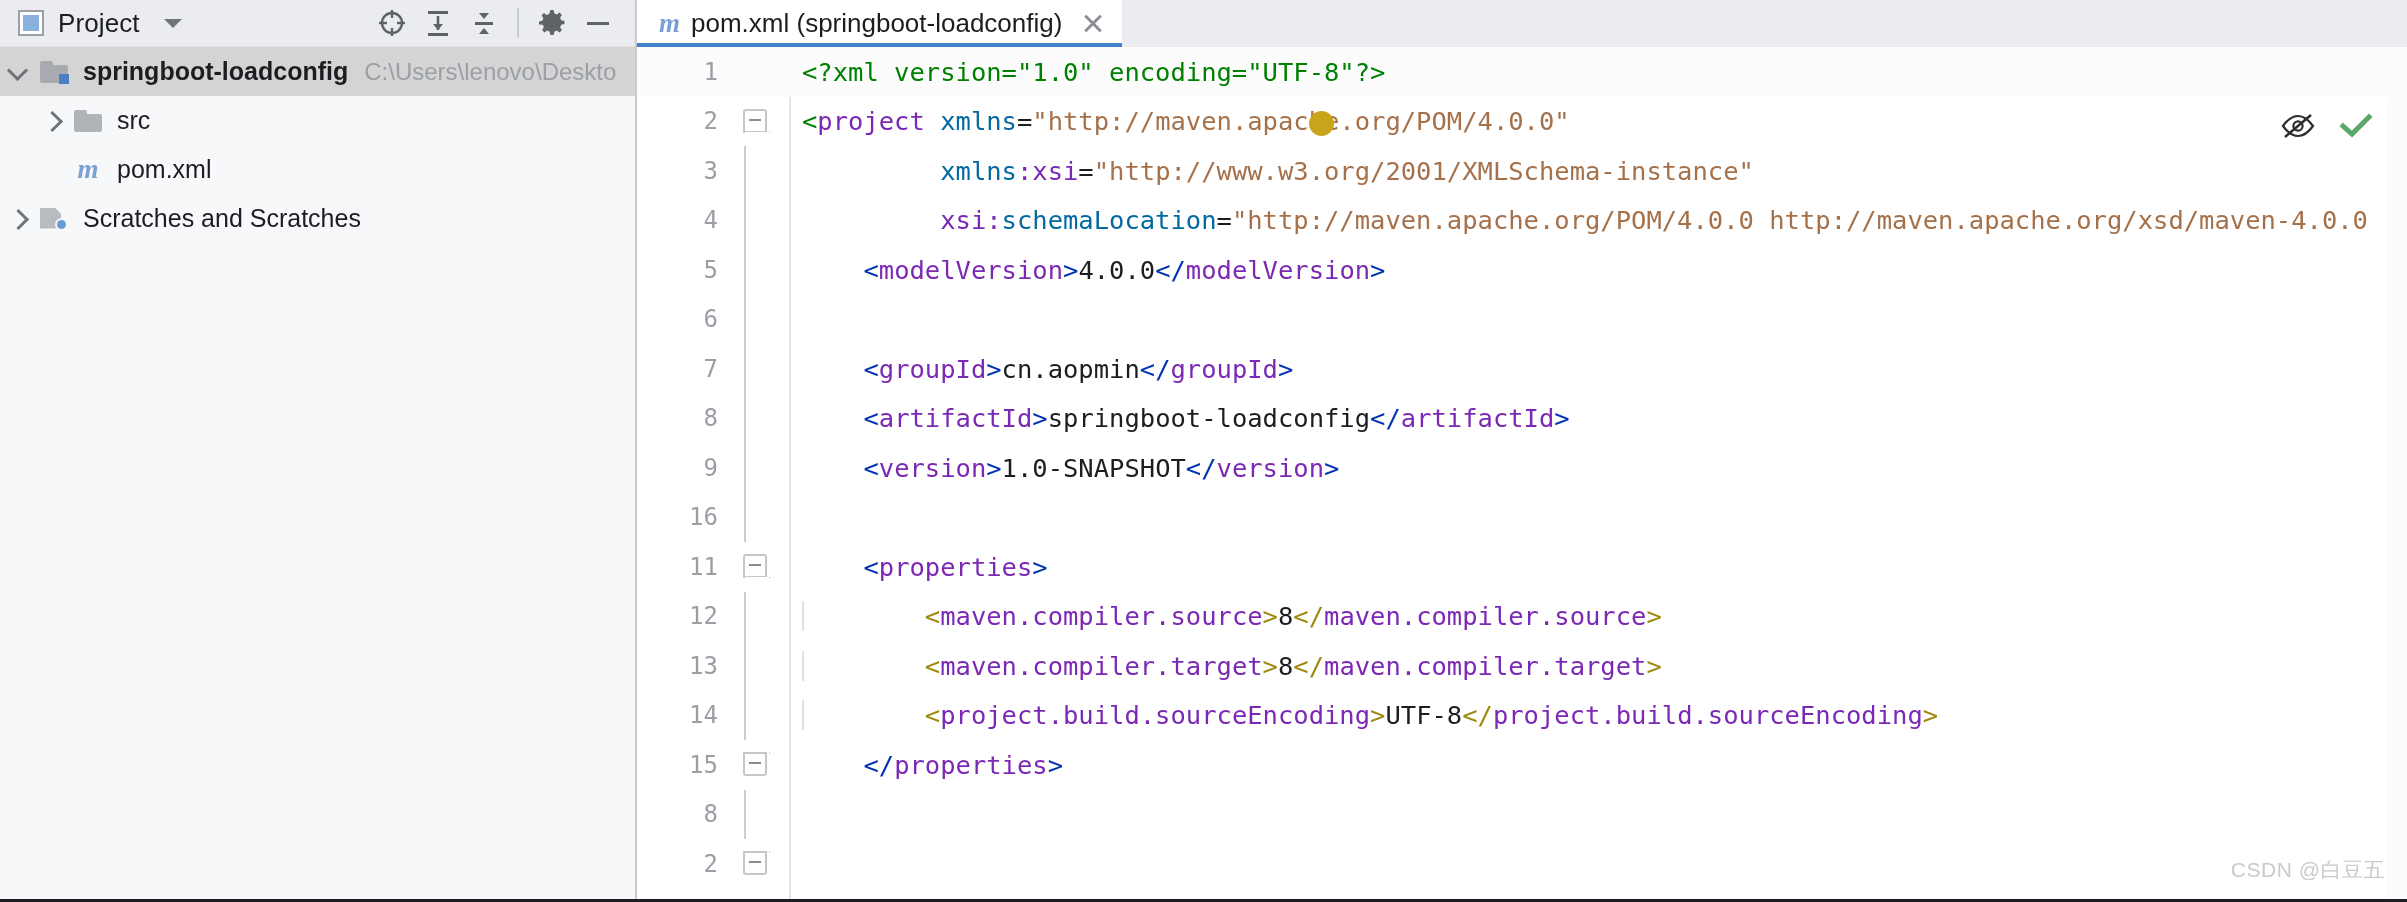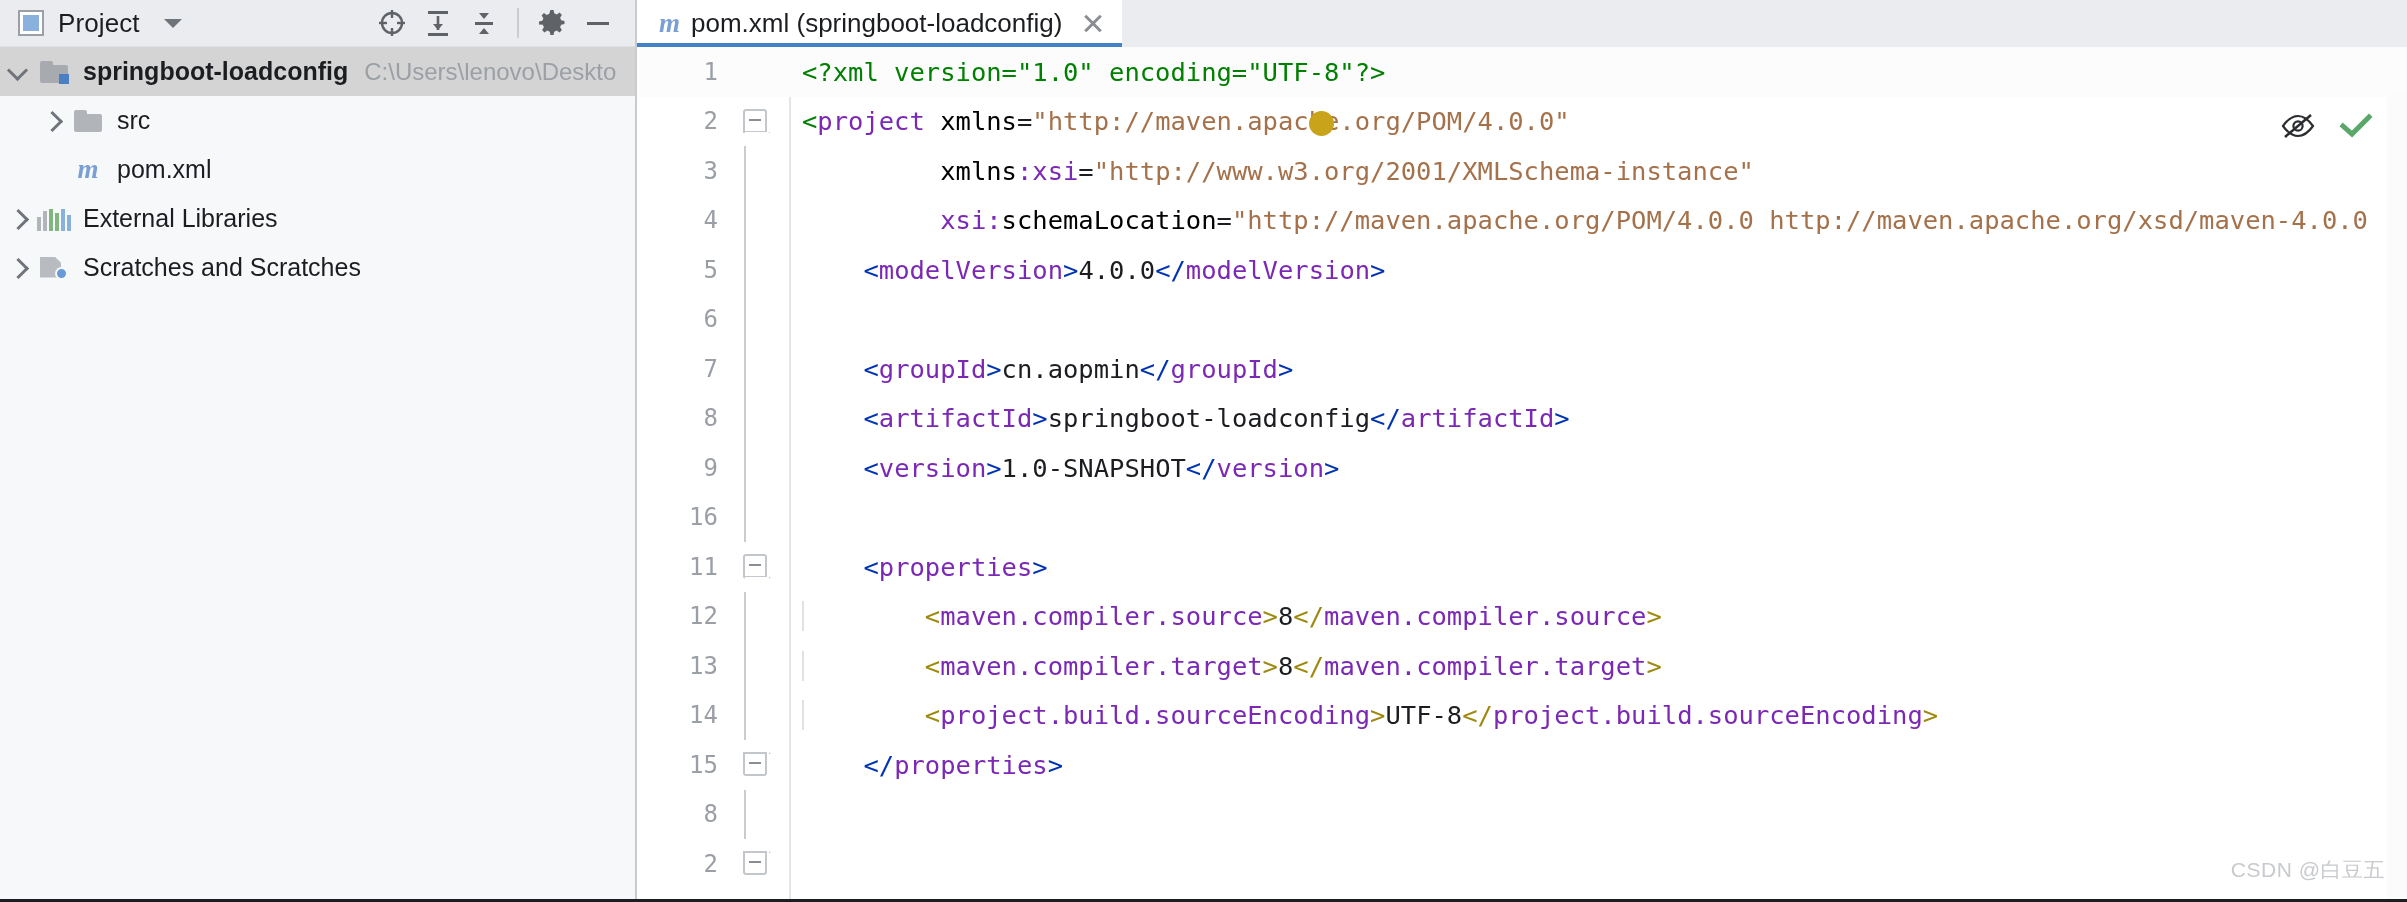--- a/index.html
+++ b/index.html
@@ -152,21 +152,21 @@
 
   
   .indent-guide { position:absolute; top:0; bottom:0; width:2px; background:#dfe1e5; }
 
   
   .s-br   { color: #008000; }   
   .s-pro  { color: #008000; }
   .s-name { color: #7b29b5; }   
   .s-tagbr{ color: #0033b3; }   
   .s-gold { color: #9e880d; }   
-  .s-attr { color: #000000; text-align: right; }   
+  .s-attr { color: #0369a1; text-align: right; }   
   .s-val  { color: #a5714a; }   
   .s-eq   { color: #1b1d21; }
   .s-txt  { color: #1b1d21; }   
   .s-attrns { color: #7b29b5; }
 
   
   #marker-dot {
     position: absolute; left: 672px; top: 64px; width: 25px; height: 25px;
     border-radius: 50%; background: #c9a319;
   }
@@ -281,36 +281,20 @@
             </span>
           </span>
           <span class="lbl">src</span>
         </div>
         <div class="tree-row" style="padding-left: 34px;">
           <span class="arrow-cell"></span>
           <span class="icon-cell">
             <span class="maven-m">m</span>
           </span>
           <span class="lbl">pom.xml</span>
-        </div>
-        <div class="tree-row" style="padding-left: 0px;">
-          <span class="arrow-cell">
-            <span class="chev"></span>
-          </span>
-          <span class="icon-cell">
-            <span class="lib-icon">
-              <i style="height: 14px; background: rgb(177, 181, 186);"></i>
-              <i style="height: 20px; background: rgb(177, 181, 186);"></i>
-              <i style="height: 22px; background: rgb(127, 183, 126);"></i>
-              <i style="height: 18px; background: rgb(127, 183, 126);"></i>
-              <i style="height: 22px; background: rgb(138, 176, 222);"></i>
-              <i style="height: 16px; background: rgb(138, 176, 222);"></i>
-            </span>
-          </span>
-          <span class="lbl">External Libraries</span>
         </div>
         <div class="tree-row" style="padding-left: 0px;">
           <span class="arrow-cell">
             <span class="chev"></span>
           </span>
           <span class="icon-cell">
             <span class="scr-icon">
               <span class="sheet"></span>
               <span class="dot"></span>
             </span>

